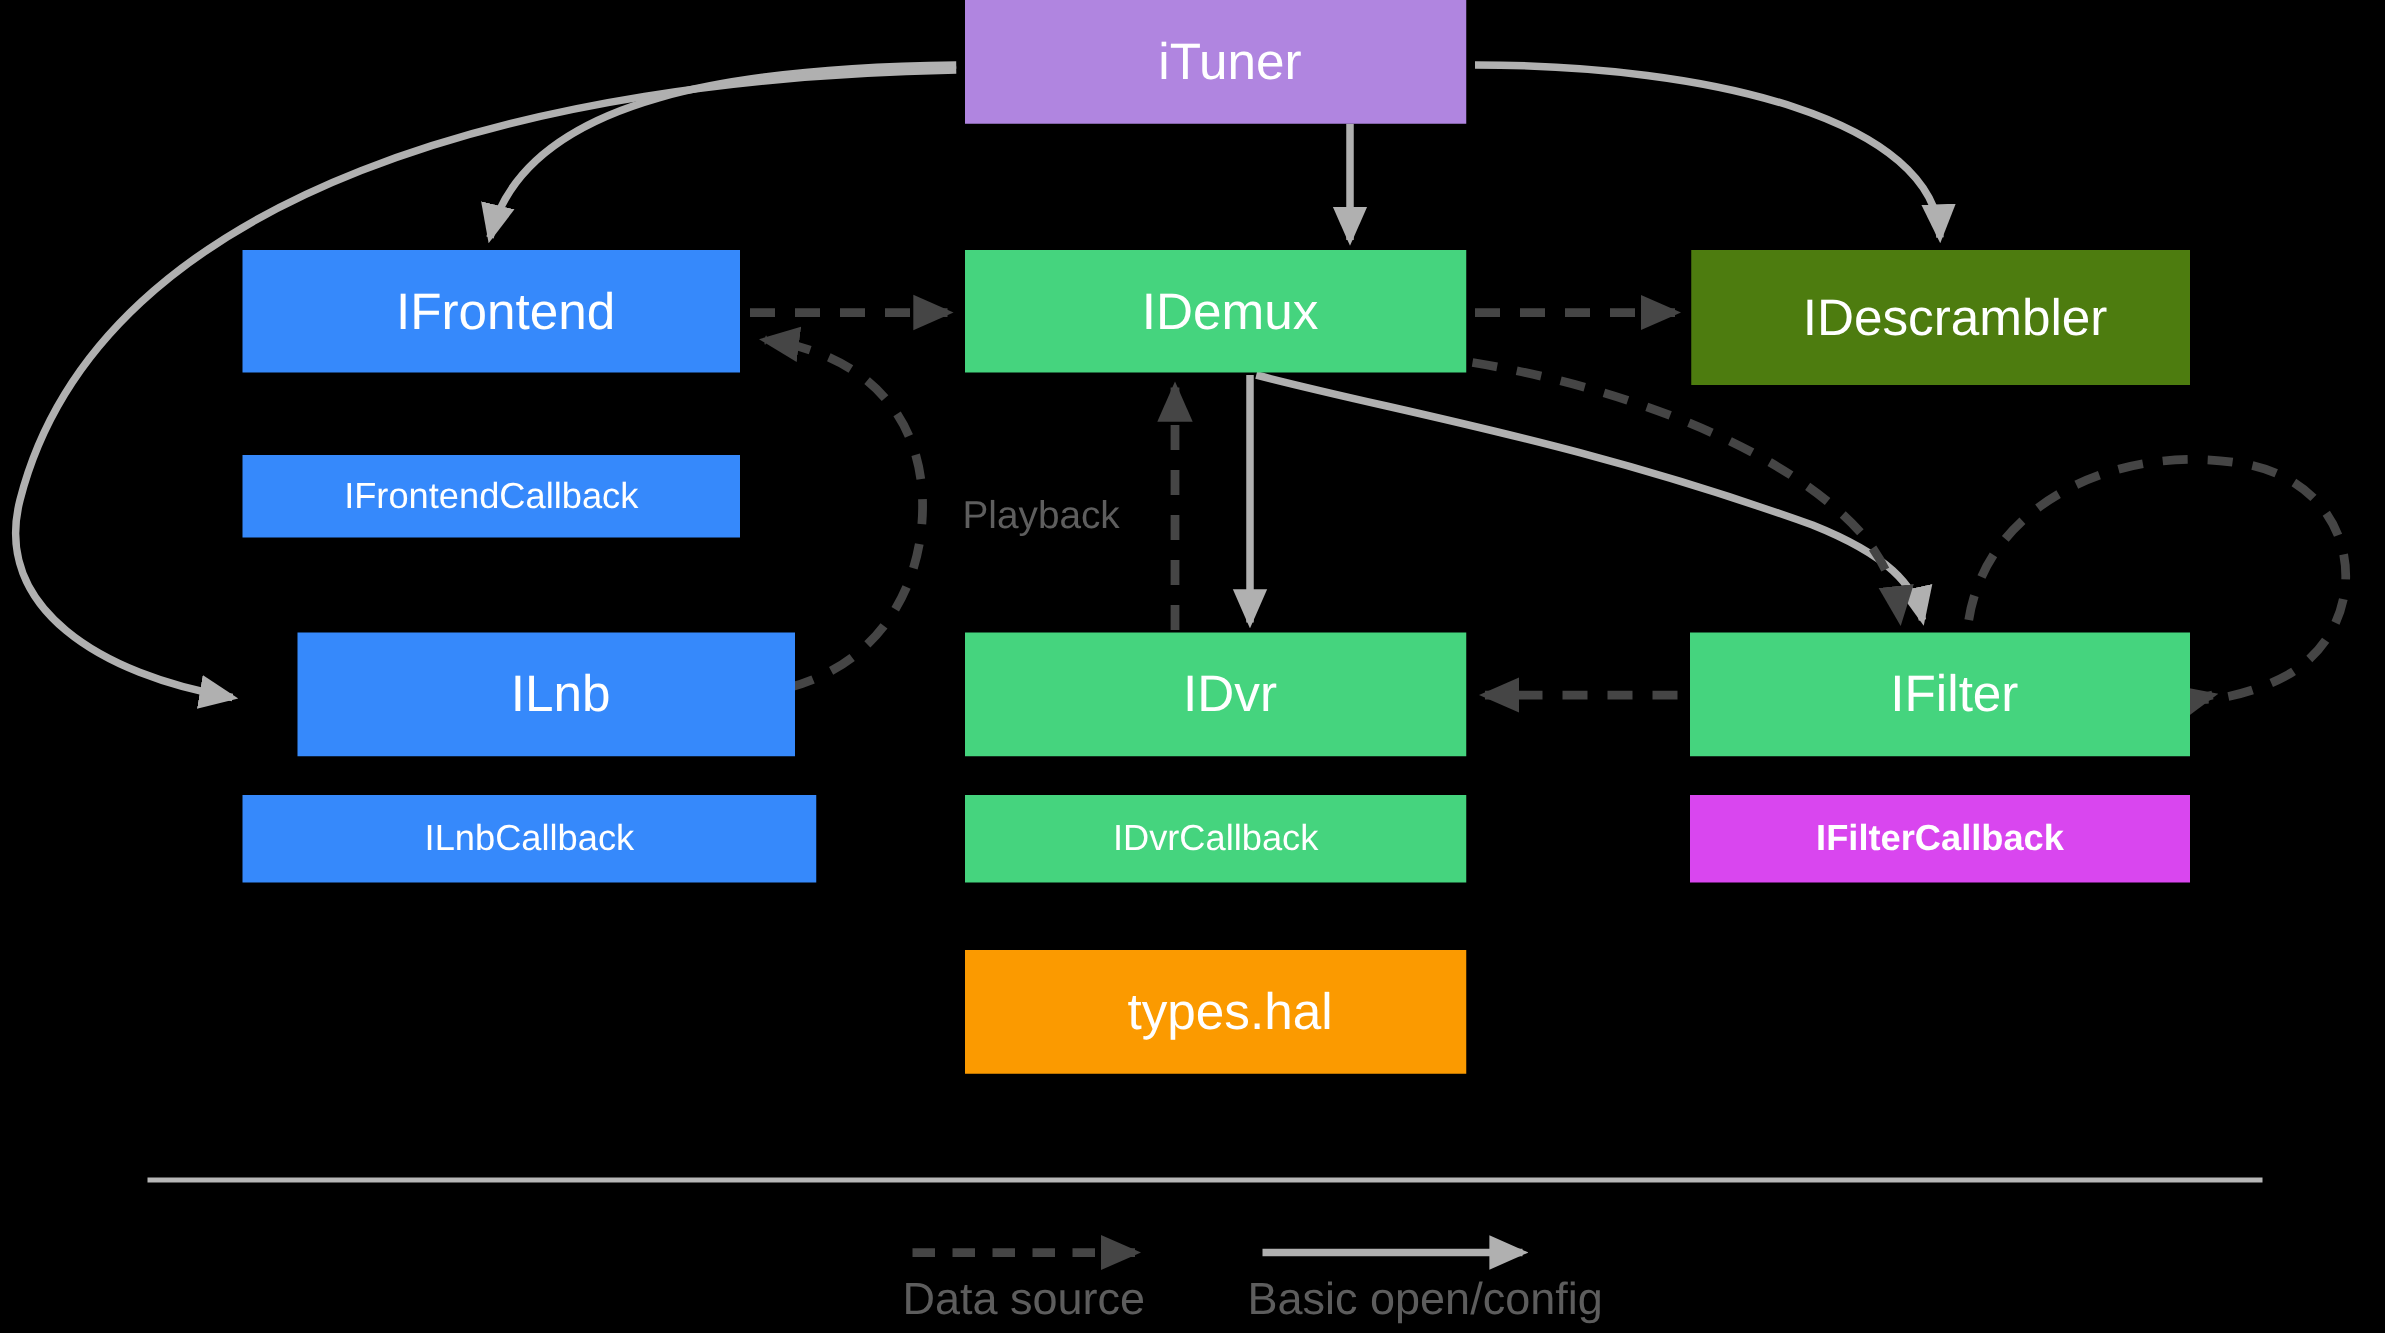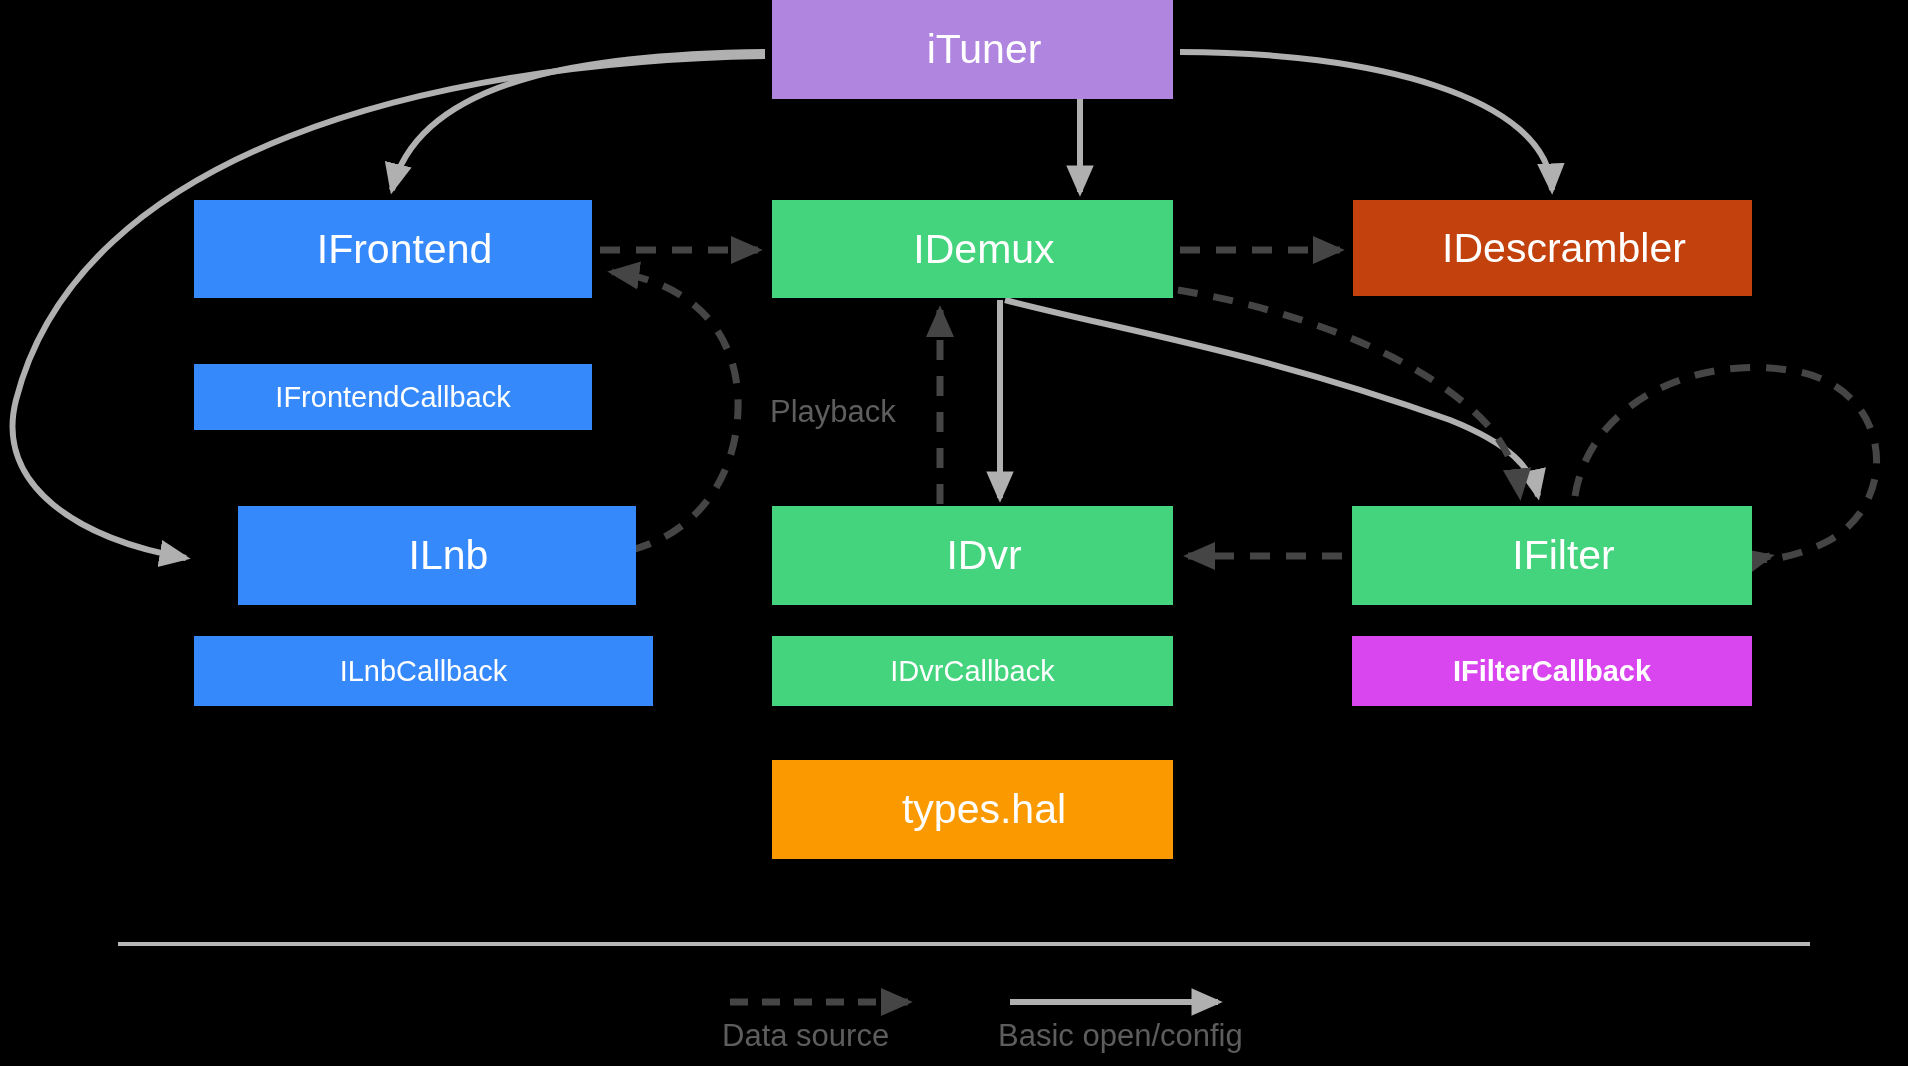--- a/index.html
+++ b/index.html
@@ -36,21 +36,21 @@
     text-align: center;
     box-sizing: border-box;
     line-height: 1;
     white-space: nowrap;
   }
   .node.primary { font-size: 41px; padding-left: 23px; }
   .node.callback { font-size: 29px; }
   .legend-label {
     position: absolute;
     color: #5d5d5d;
-    font-size: 31px;
+    font-size: 36px;
     white-space: nowrap;
   }
   .edge-label {
     position: absolute;
     color: #5e5e5e;
     font-size: 31px;
     white-space: nowrap;
   }
 </style>
 </head>
@@ -109,21 +109,21 @@
   </div>
 
   <div class="node callback" style="left:194px; top:332px; width:398px; height:66px; background:#3689fb;margin-top:32px;">
     <span>IFrontendCallback</span>
   </div>
 
   <div class="node primary" style="left:772px; top:200px; width:401px; height:98px; background:#45d47e;">
     <span>IDemux</span>
   </div>
 
-  <div class="node primary" style="left:1353px; top:200px; width:399px; height:96px; background:#c2410c;">
+  <div class="node primary" style="left:1353px; top:200px; width:399px; height:108px; background:#4d7c0f;">
     <span>IDescrambler</span>
   </div>
 
   <div class="node primary" style="left:194px; top:506px; width:398px; height:99px; background:#3689fb;margin-left:44px;">
     <span>ILnb</span>
   </div>
 
   <div class="node callback" style="left:194px; top:636px; width:459px; height:70px; background:#3689fb;">
     <span>ILnbCallback</span>
   </div>

